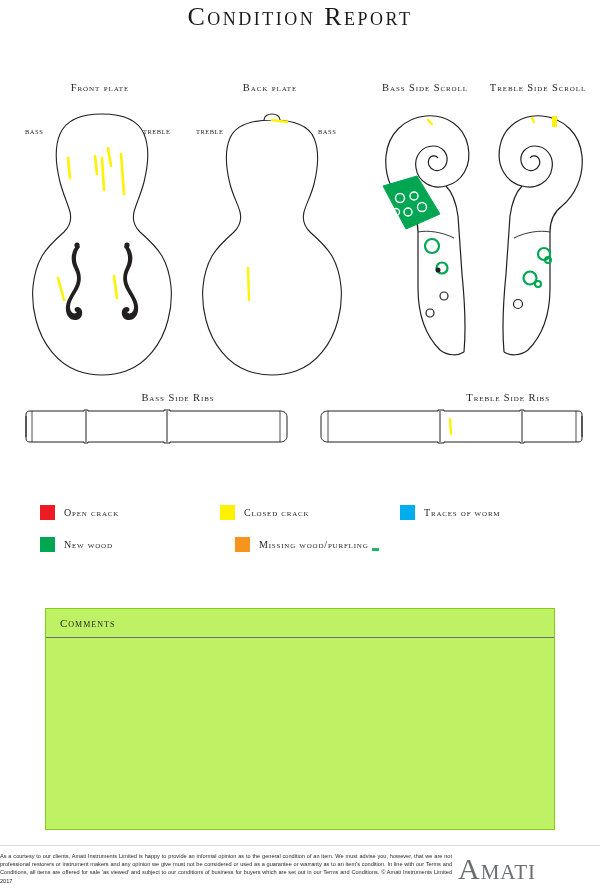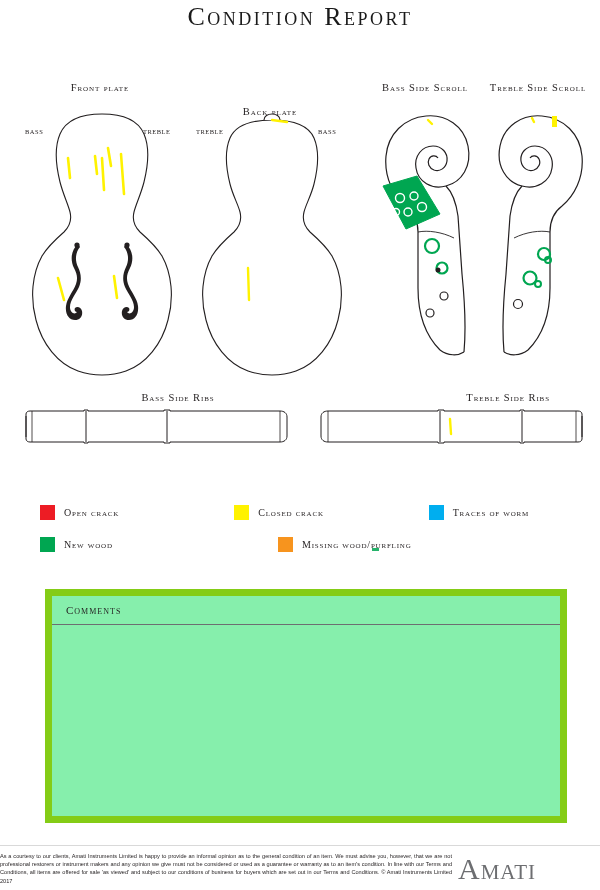--- a/index.html
+++ b/index.html
@@ -60,21 +60,20 @@
   
   .legend {
     position: absolute;
     left: 40px;
     top: 505px;
     width: 540px;
   }
   .legend-row {
     display: flex;
     margin-bottom: 17px;
-    gap: 43px;
   }
   .legend-item {
     display: flex;
     align-items: center;
     width: 195px;
   }
   .swatch {
     width: 15px;
     height: 15px;
     margin-right: 9px;
@@ -84,25 +83,25 @@
     font-family: "Liberation Serif", serif;
     font-variant: small-caps;
     font-size: 10px;
     letter-spacing: 0.8px;
     color: #231f20;
   }
   
   .comments-box {
     position: absolute;
     left: 45px;
-    top: 589px;
+    top: 608px;
     width: 508px;
     height: 220px;
-    border: 7px solid #84cc16;
-    background: #86efac;
+    border: 1px solid #84cc16;
+    background: #bef264;
   }
   .comments-head {
     height: 28px;
     border-bottom: 1px solid #6d6e71;
     display: flex;
     align-items: center;
     padding-left: 14px;
     font-family: "Liberation Serif", serif;
     font-variant: small-caps;
     font-size: 11px;
@@ -222,21 +221,21 @@
         <line x1="73" y1="48" x2="75" y2="66"></line>
         <line x1="86" y1="40" x2="89" y2="58"></line>
         <line x1="80" y1="50" x2="82" y2="82"></line>
         <line x1="99" y1="46" x2="102" y2="86"></line>
         <line x1="36" y1="170" x2="42" y2="192"></line>
         <line x1="92" y1="168" x2="95" y2="190"></line>
       </g>
     </svg>
   </div>
 
-  <div class="cap" style="left:190px; top:82px; width:160px;margin-top:24px;">Back plate</div>
+  <div class="cap" style="left:190px; top:82px; width:160px;">Back plate</div>
   <div class="tinylbl" style="left:196px; top:128px;">TREBLE</div>
   <div class="tinylbl" style="left:318px; top:128px;">BASS</div>
 
   <div class="diagram" style="left:192px; top:108px;">
     <svg width="160" height="270" viewBox="0 0 160 270">
       <path d="M80 12
                C 100 12, 116 16, 122 30
                C 128 44, 126 60, 122 76
                C 119 88, 114 96, 112 104
                C 110 112, 112 118, 118 124

